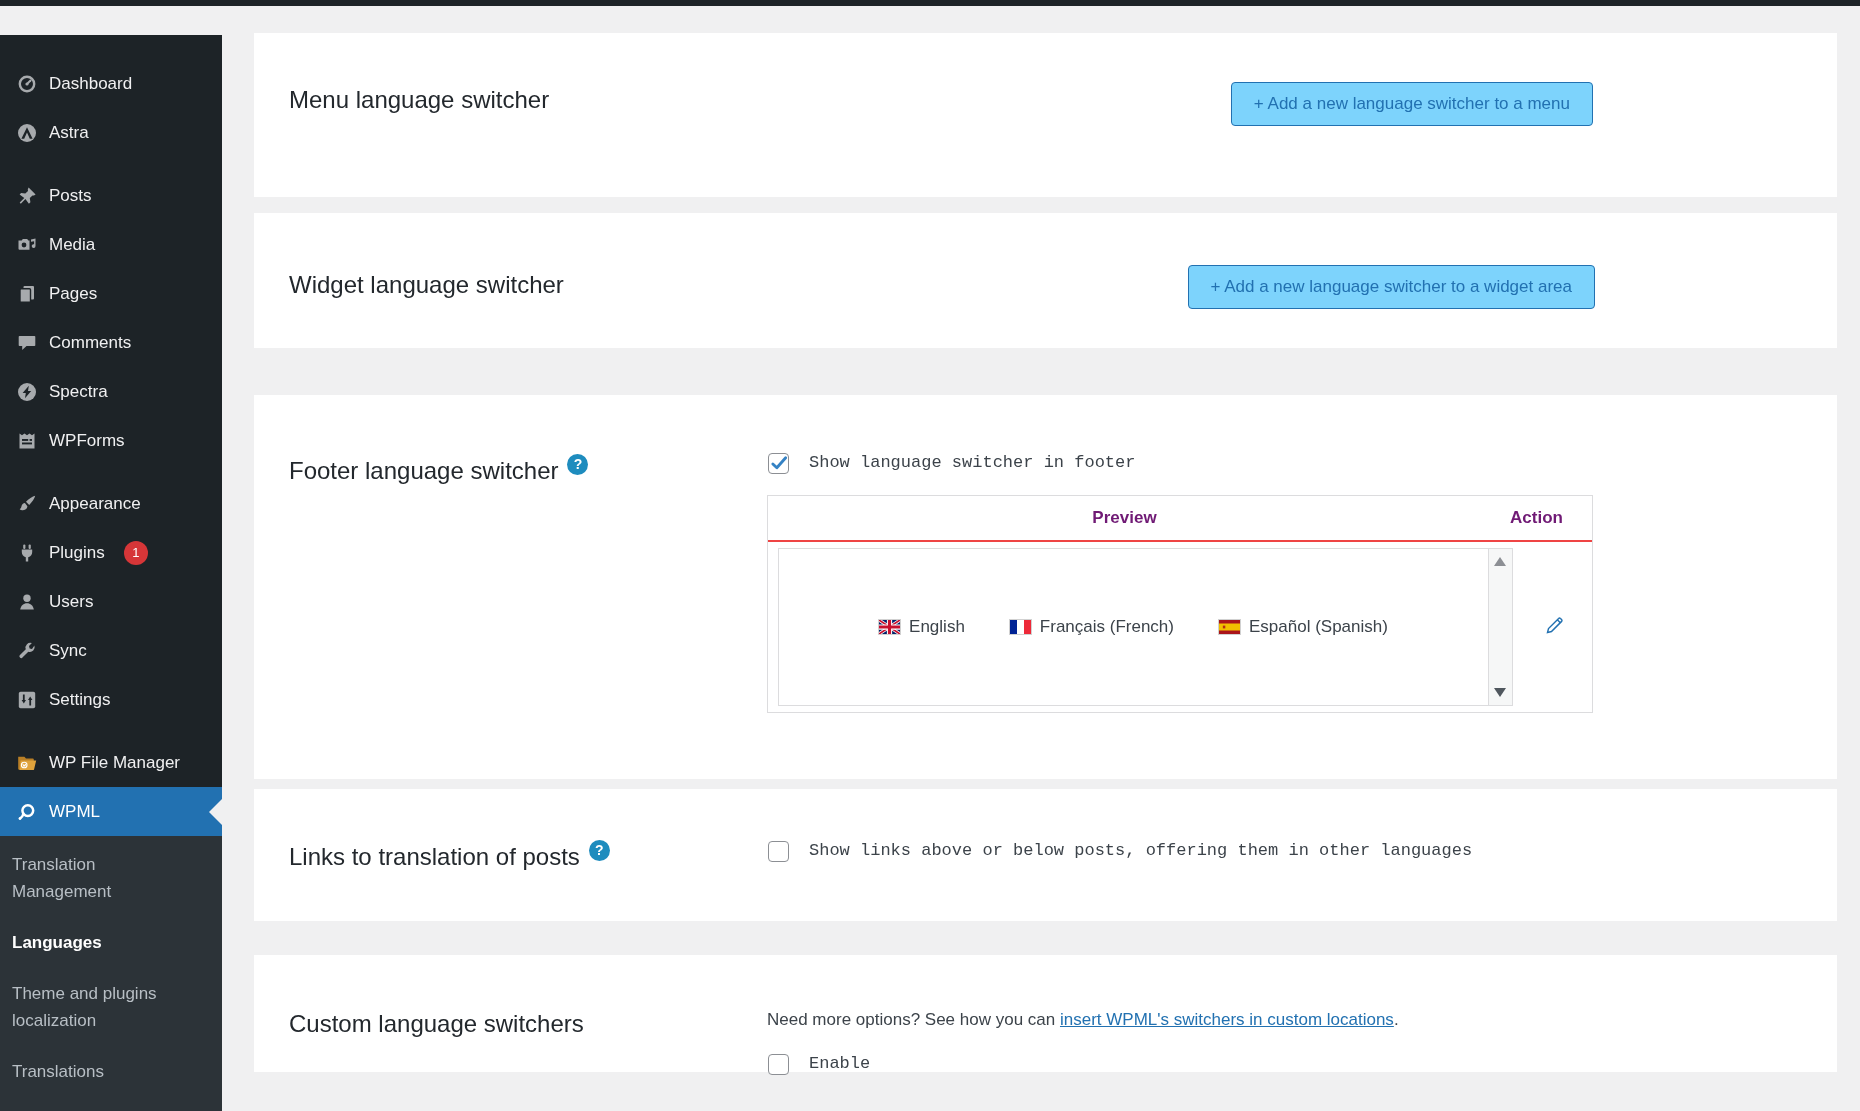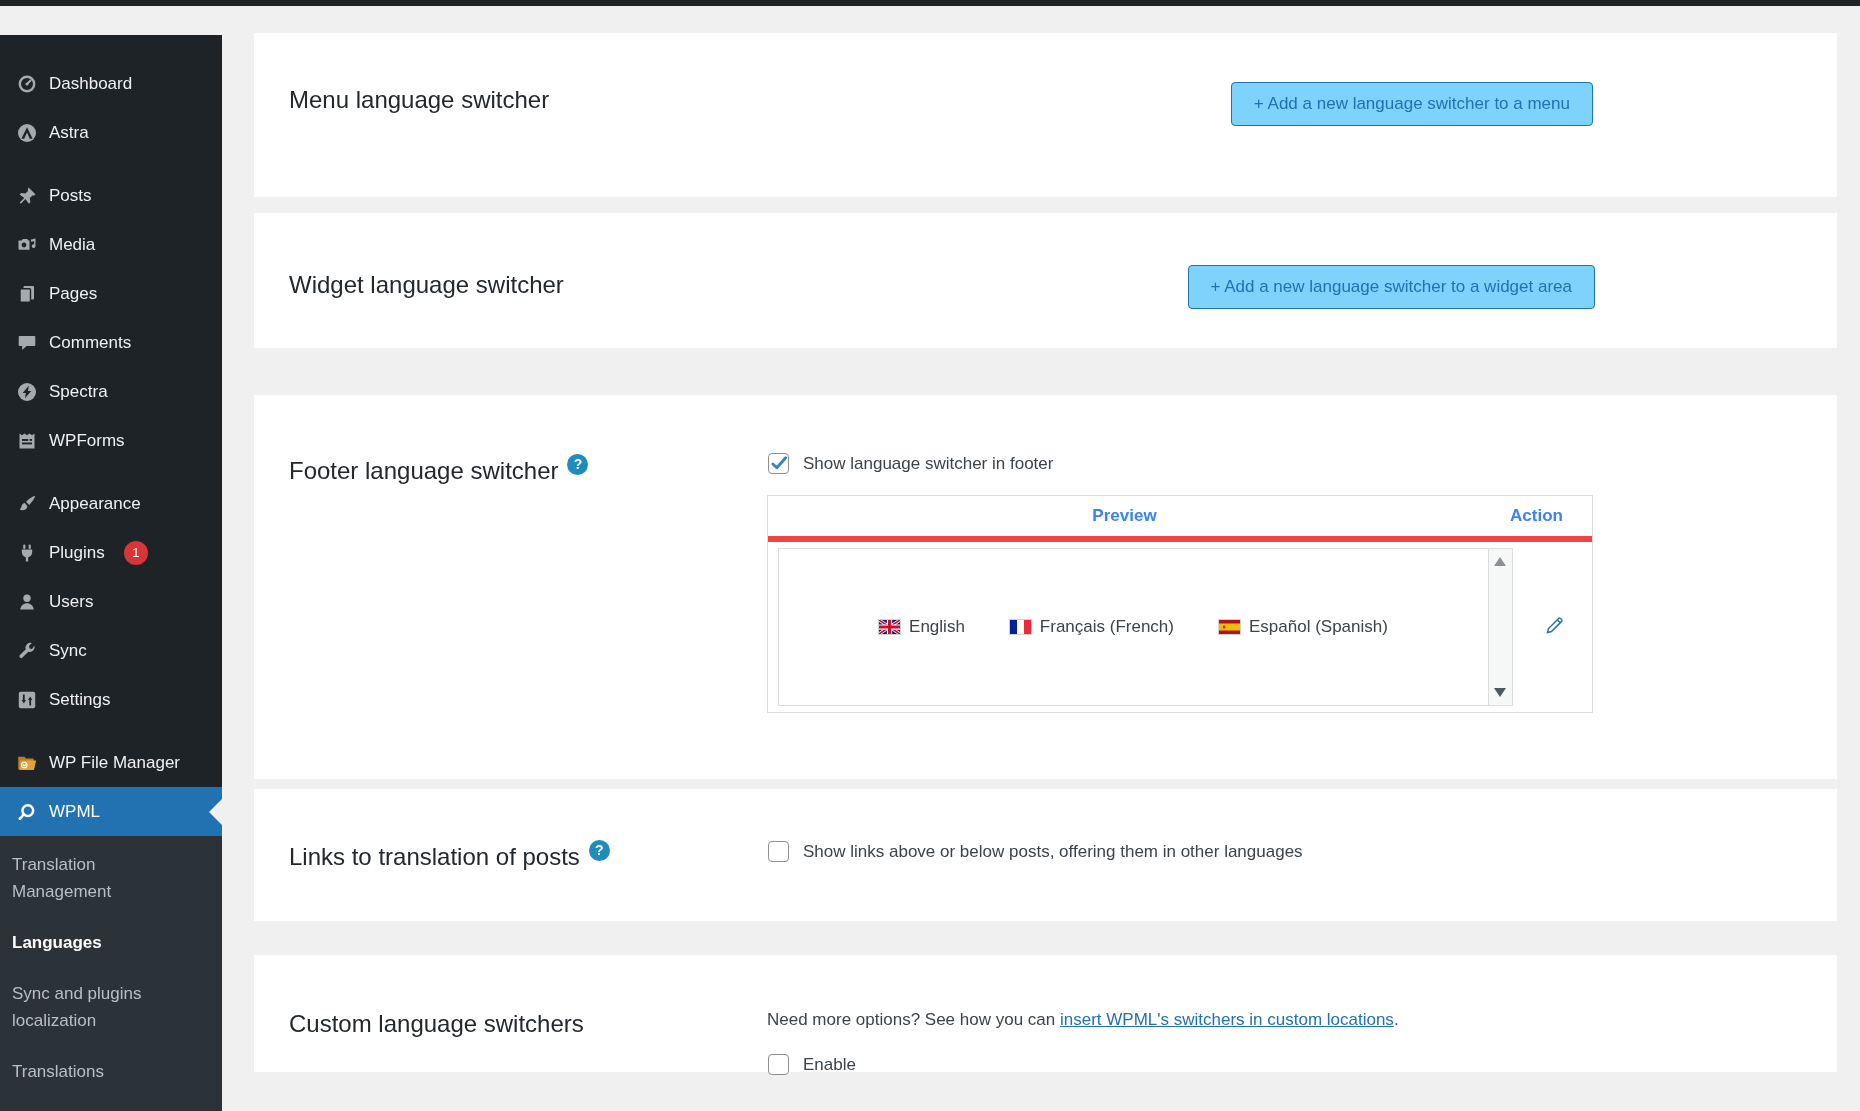--- a/index.html
+++ b/index.html
@@ -39,31 +39,31 @@
   .help { display:inline-block; width:21px; height:21px; border-radius:50%; background:#1e8cbe; position:relative;
           vertical-align:4px; margin-left:9px; cursor:pointer; }
   .help::after { content:"?"; position:absolute; inset:0; color:#fff; font-size:14px; font-weight:bold;
           text-align:center; line-height:21px; }
 
   .btn { position:absolute; height:44px; border:1px solid #2271b1; border-radius:4px; background:#7dd3fc;
          color:#2271b1; font-size:17px; display:flex; align-items:center; padding:0 22px; cursor:pointer; white-space:nowrap; }
   .btn1 { top:49px; right:244px; }
   .btn2 { top:52px; right:242px; }
 
-  .cbrow { position:absolute; display:flex; align-items:center; gap:14px; }
+  .cbrow { position:absolute; display:flex; align-items:flex-start; gap:20px;font-family:Liberation Mono, monospace; }
   .cb { width:21px; height:21px; border:1px solid #8c8f94; border-radius:4px; background:#fff; position:relative;
         cursor:pointer; flex:0 0 21px; }
   .cb svg { display:none; position:absolute; left:1px; top:0px; }
   .cb.on svg { display:block; }
   .lbl { font-size:17px; color:#3c434a; white-space:nowrap; }
 
   
   .ptable { position:absolute; left:513px; top:100px; width:826px; height:218px; border:1px solid #dcdcde; background:#fff; }
-  .thead { height:46px; display:flex; align-items:center; border-bottom:6px solid #ef4444;
-           font-size:17px; font-weight:bold; color:#3b82f6; }
+  .thead { height:46px; display:flex; align-items:center; border-bottom:2px solid #ef4444;
+           font-size:17px; font-weight:bold; color:#701a75; }
   .th-preview { width:713px; text-align:center; }
   .th-action { flex:1; text-align:center; }
   .pbox { position:absolute; left:10px; top:52px; width:735px; height:158px; border:1px solid #dcdcde; background:#fff; }
   .pbox-inner { position:absolute; left:0; top:0; right:24px; bottom:0; display:flex; align-items:center;
            justify-content:center; gap:45px; }
   .langitem { display:flex; align-items:center; gap:9px; font-size:17px; color:#3c434a; white-space:nowrap; }
   .flag { width:21px; height:14px; box-shadow:0 0 0 1px rgba(0,0,0,.18); flex:0 0 21px; }
   .psb { position:absolute; top:0; right:0; bottom:0; width:24px; background:#f6f7f7; border-left:1px solid #dcdcde; }
   .psb .up, .psb .down { position:absolute; left:5px; width:0; height:0; cursor:pointer; }
   .psb .up { top:8px; border-left:6px solid transparent; border-right:6px solid transparent; border-bottom:9px solid #8c8f94; }
@@ -242,21 +242,21 @@
             <path d="M6.4 11.7c-.5 2.3-1.6 3.7-3.3 4.6" fill="none" stroke="#fff" stroke-width="2.5" stroke-linecap="round"></path>
             <circle cx="3" cy="16.6" r="1.4" fill="#fff"></circle>
           </svg>
         </span>
       <span>WPML</span>
     </div>
 
     <div class="submenu">
       <div class="smi">Translation Management</div>
       <div class="smi current">Languages</div>
-      <div class="smi">Sync and plugins localization</div>
+      <div class="smi">Theme and plugins localization</div>
       <div class="smi">Translations</div>
       <div class="smi">WP Menus Sync</div>
 
     </div>
   </div>
 </div>
 
 <div class="content">
 
   <div class="card card1">

